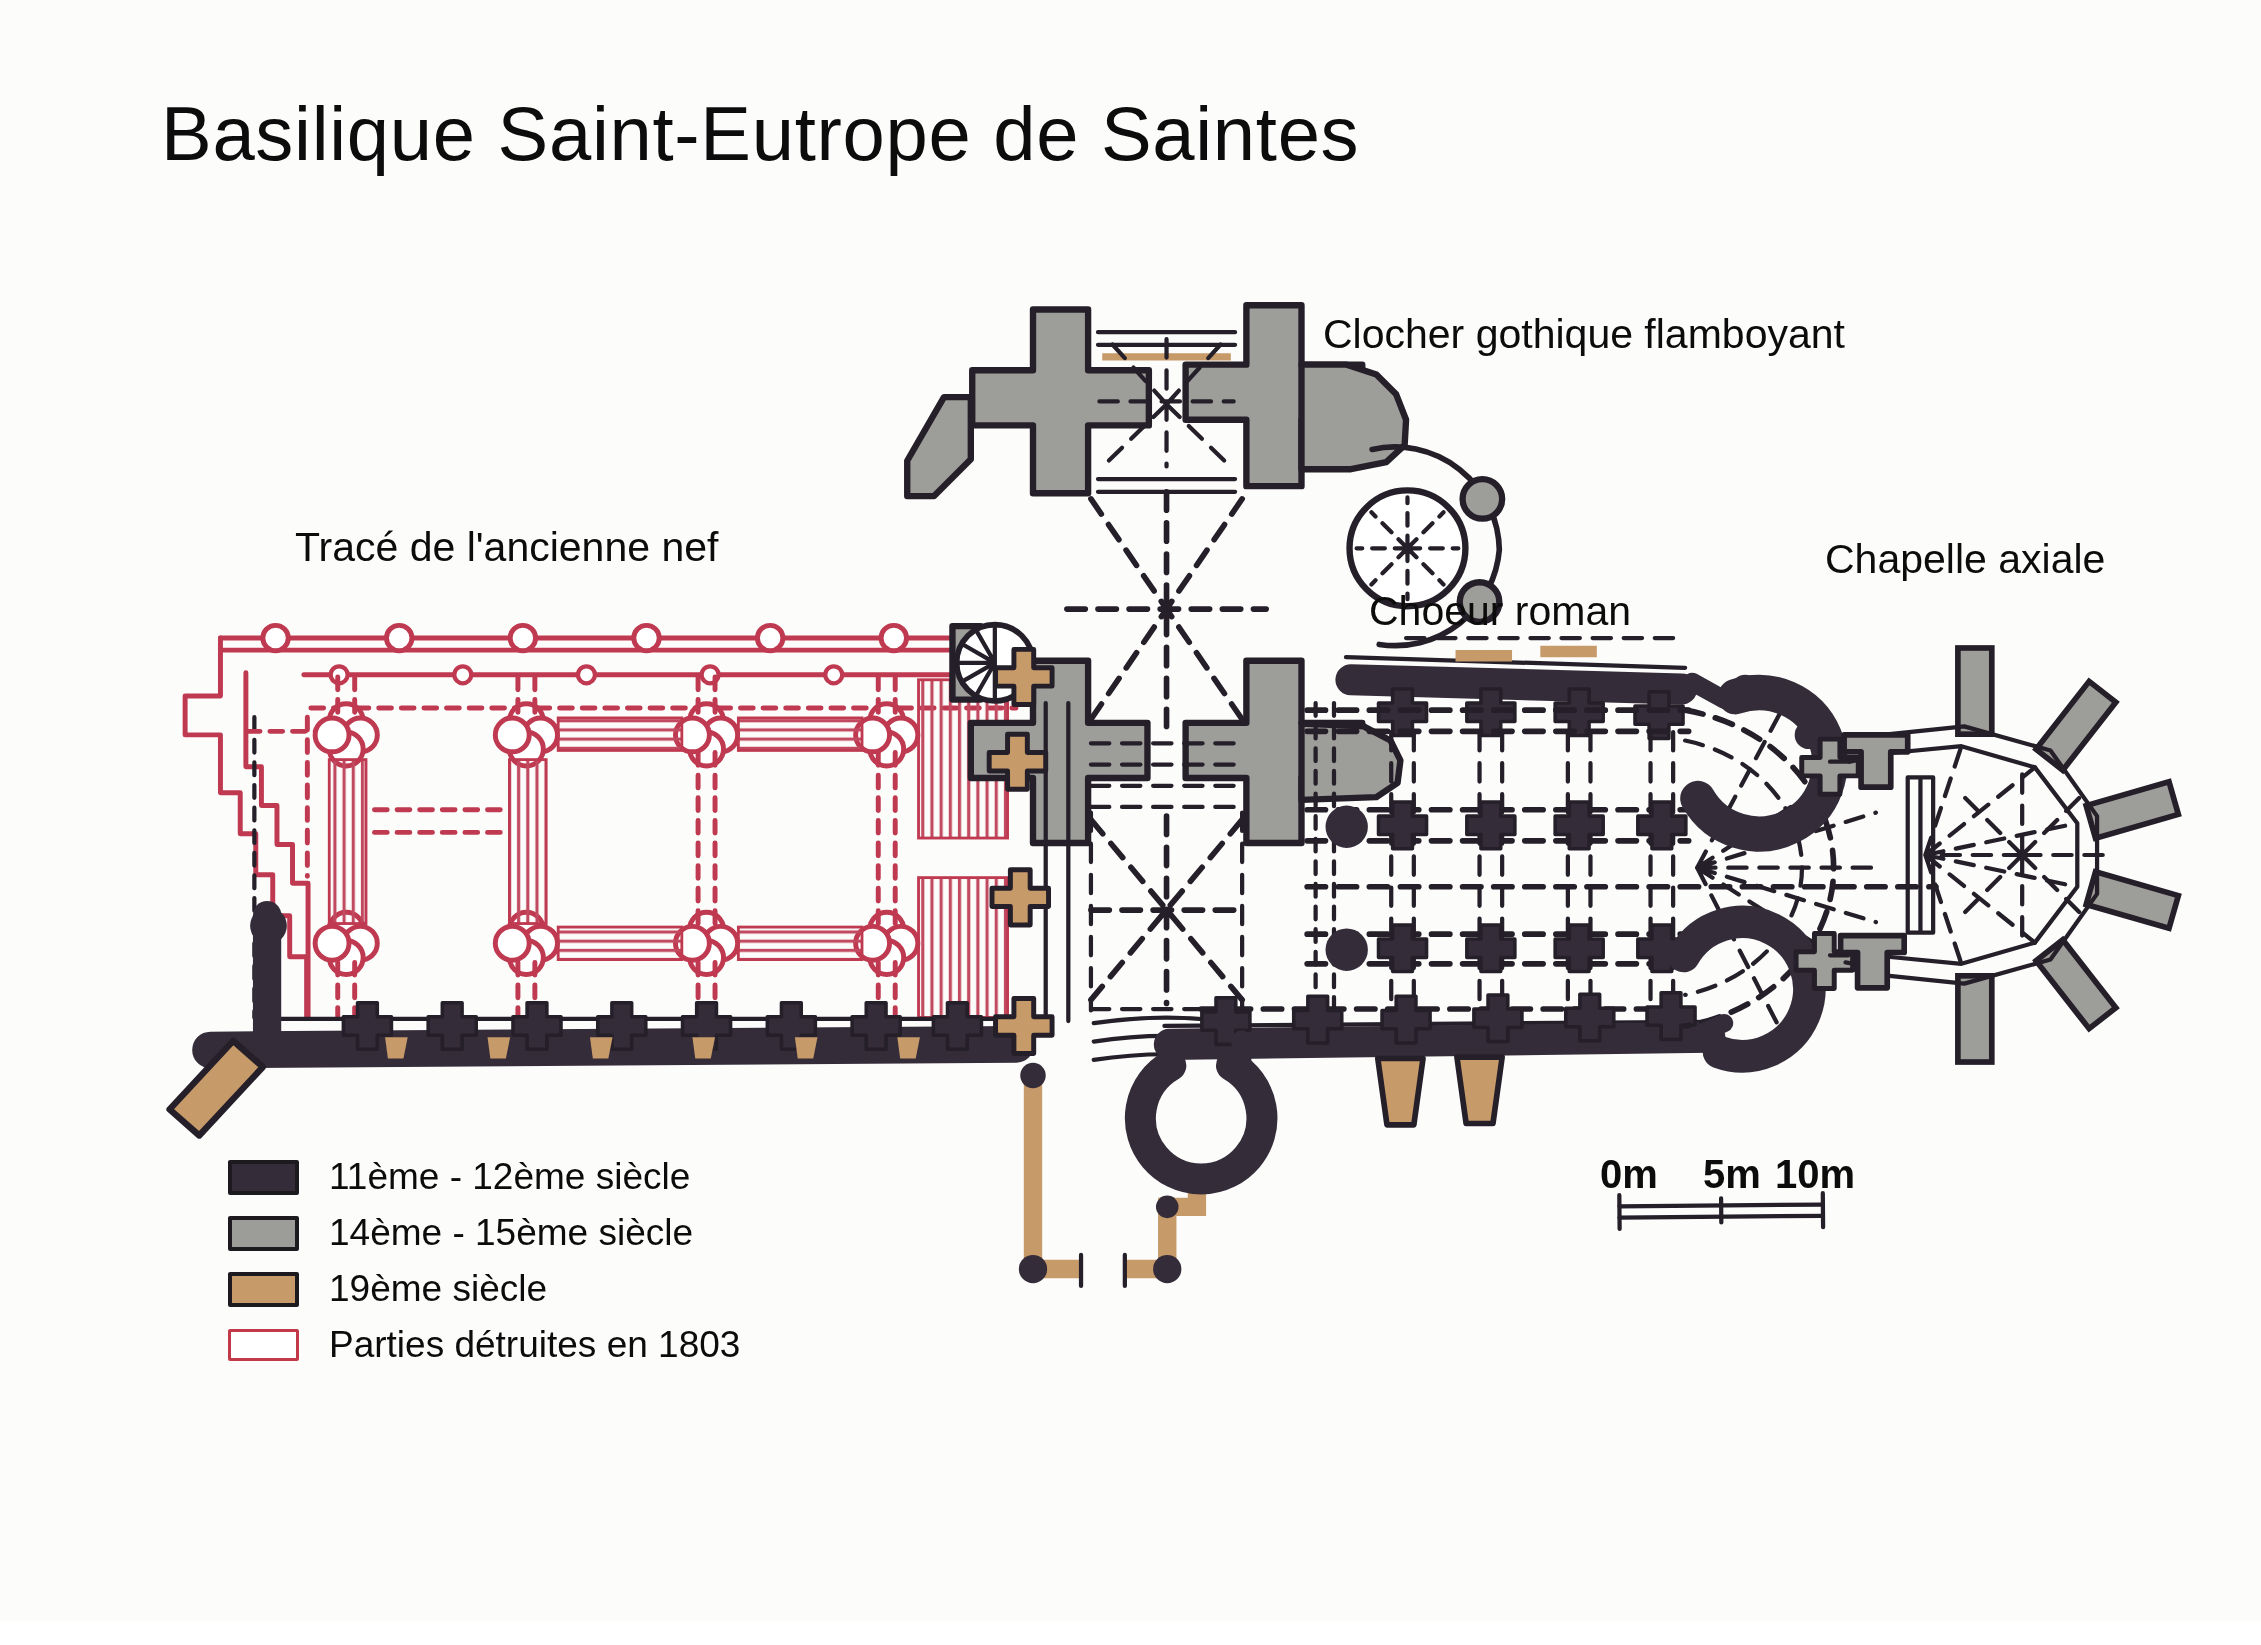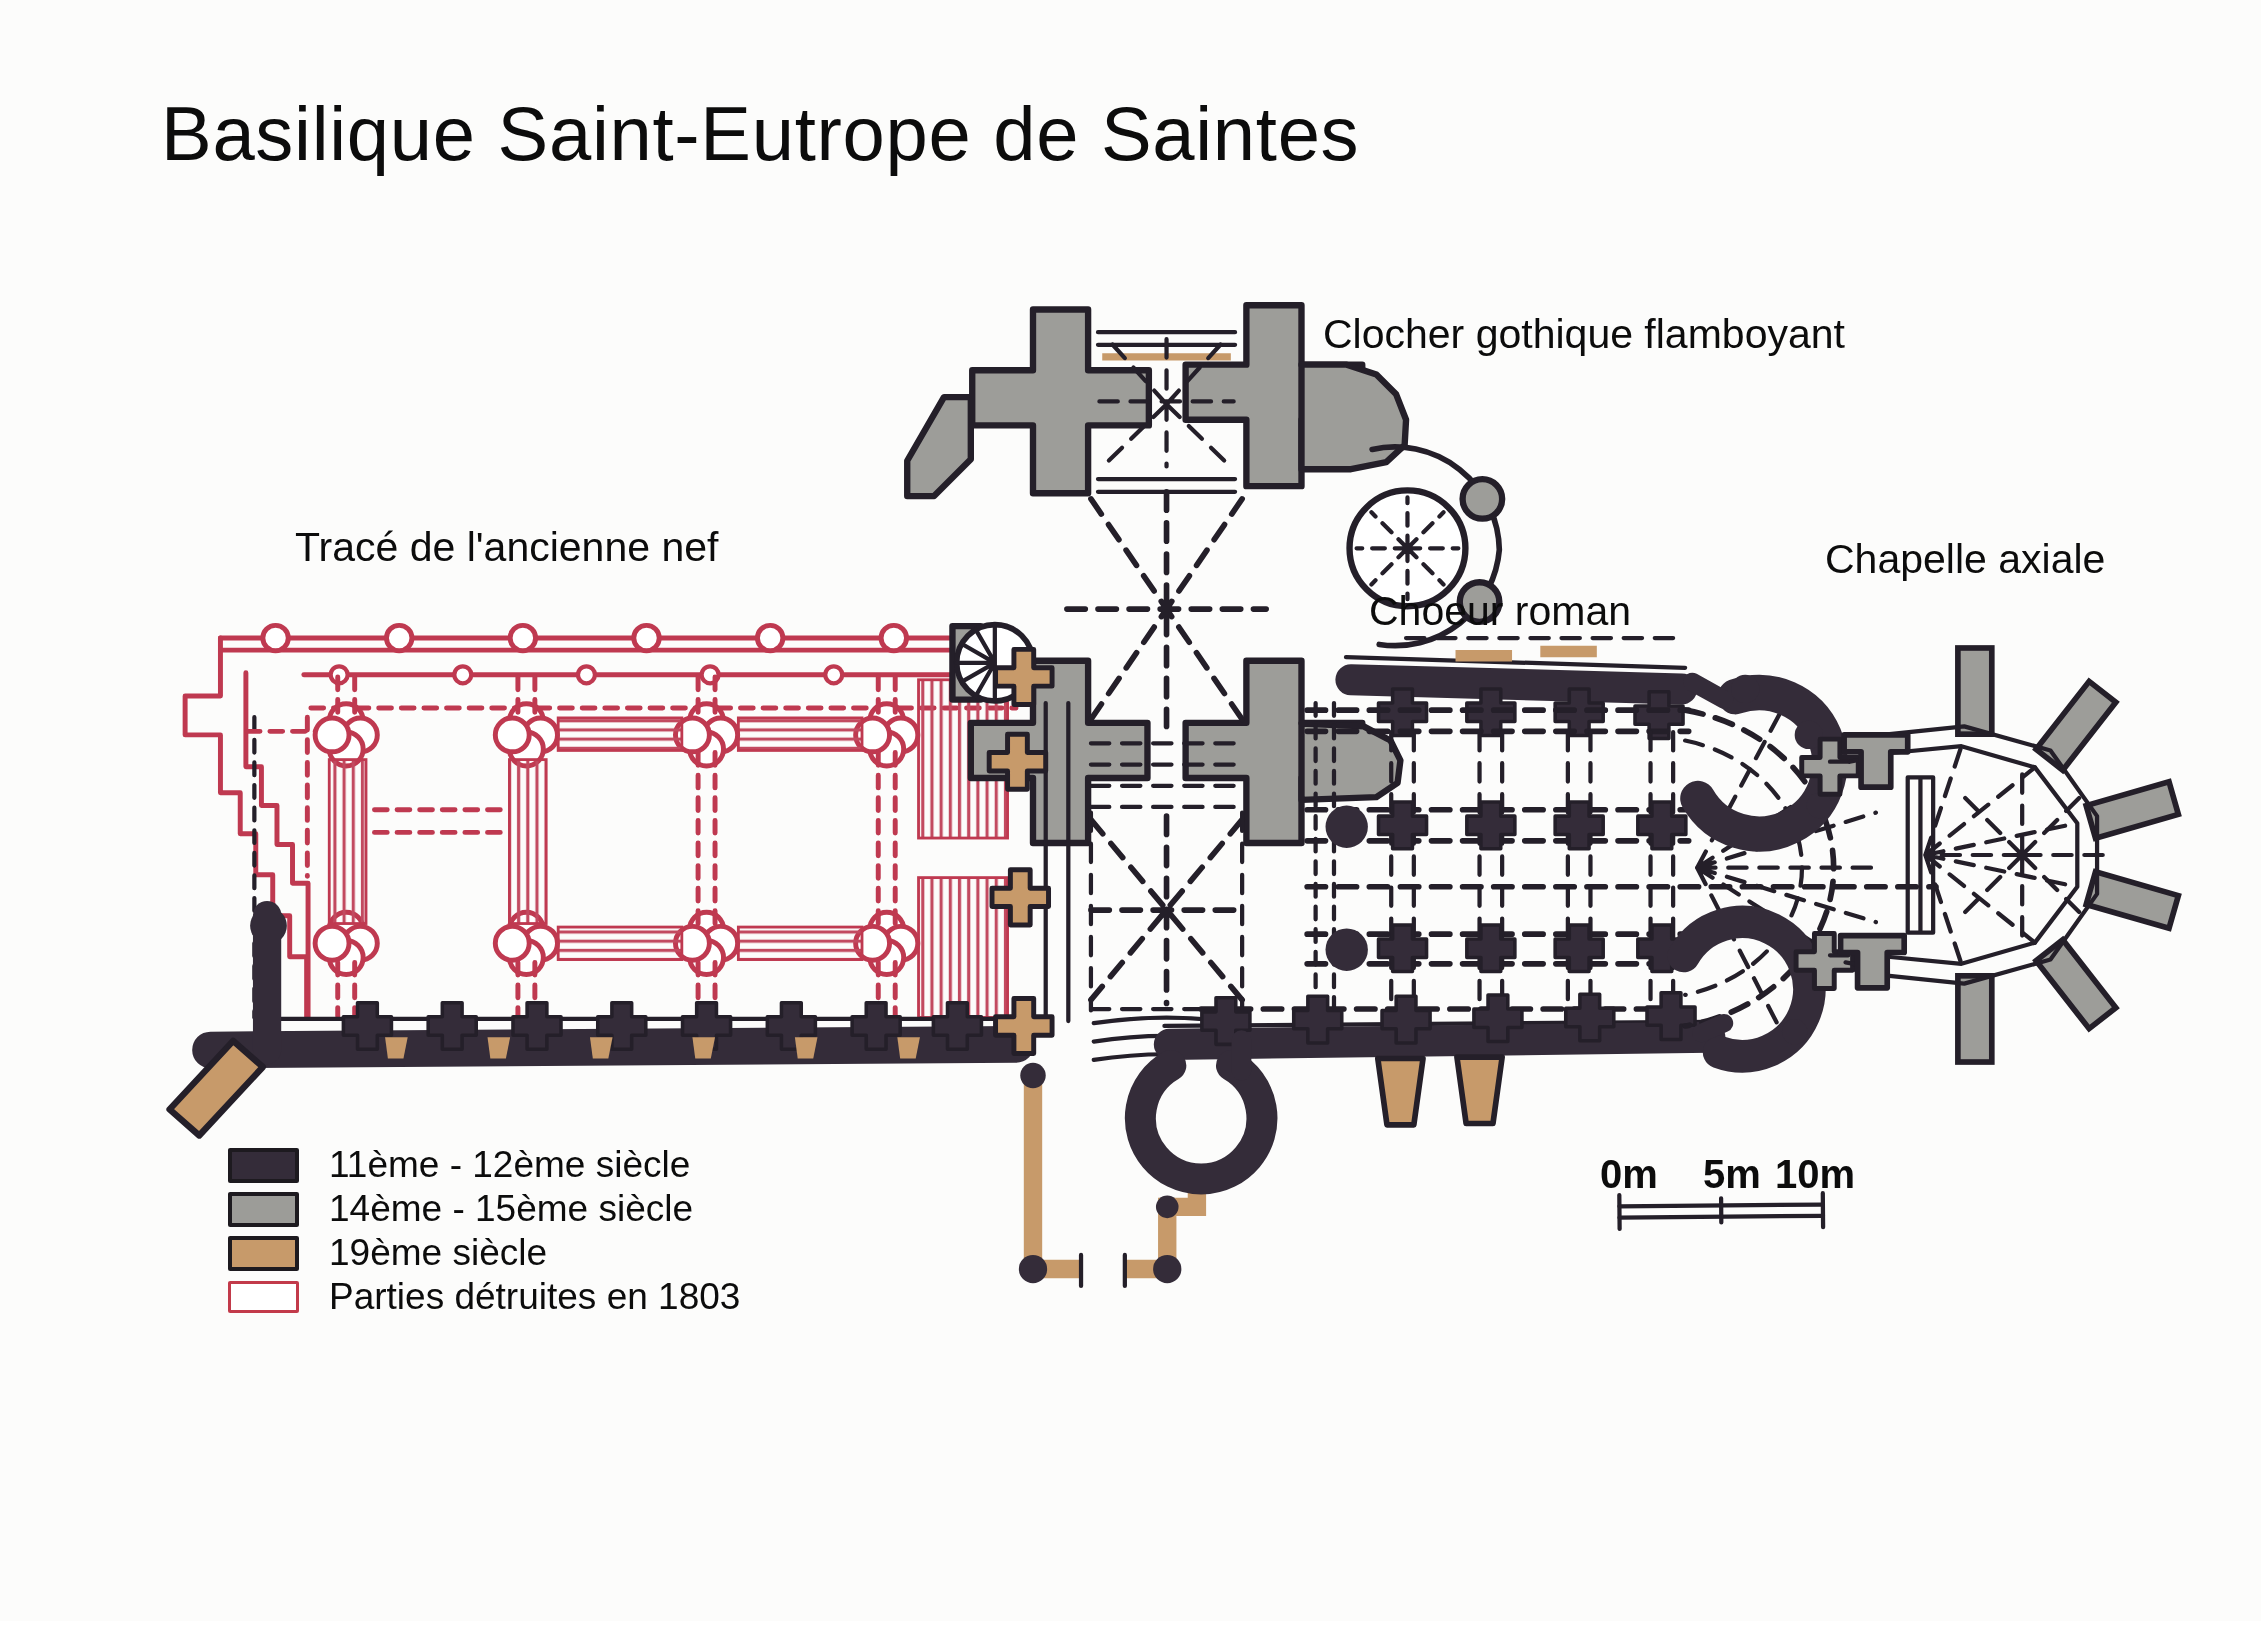--- a/index.html
+++ b/index.html
@@ -7,21 +7,21 @@
           font-family:"Liberation Sans", sans-serif;color:#0c0c0c;}
   .plan-svg{position:absolute;left:0;top:0;width:2261px;height:1645px;}
   .page-title{position:absolute;left:161px;top:90px;font-size:76px;letter-spacing:0.7px;white-space:nowrap;}
   .page-subtitle{position:absolute;left:319px;top:225px;font-size:48px;white-space:nowrap;}
   .plan-label{position:absolute;font-size:41px;white-space:nowrap;}
   .lbl-clocher{left:1323px;top:311px;}
   .lbl-nef{left:295px;top:524px;}
   .lbl-choeur{left:1369px;top:548px;margin-top:40px;}
   .lbl-chapelle{left:1817px;top:536px;margin-left:8px;}
   .legend{position:absolute;left:228px;top:1143px;}
-  .legend-row{display:flex;align-items:center;height:44px;}
+  .legend-row{display:flex;align-items:center;height:44px;margin-top:12px;}
   .swatch{width:71px;height:35px;border:4.2px solid #1d1a1f;box-sizing:border-box;border-radius:2.1px;flex:0 0 auto;}
   .swatch.outline{border-width:3.5px;height:32.5px;}
   .legend-label{margin-left:30px;font-size:37px;white-space:nowrap;}
   .scale-label{position:absolute;top:1152px;font-size:40px;font-weight:700;white-space:nowrap;}
   .s0{left:1591px;margin-left:9px;} .s5{left:1703px;} .s10{left:1775px;text-align:center;}
   .bottom-rule{position:absolute;left:325px;top:1627px;width:1611px;height:3.5px;background:#cccccc;}
   
   .ink{stroke:#241f29;fill:none;stroke-width:8;stroke-linecap:round;stroke-linejoin:round;}
   .thin{stroke-width:6;}
   .dash{stroke-dasharray:26 18;}

